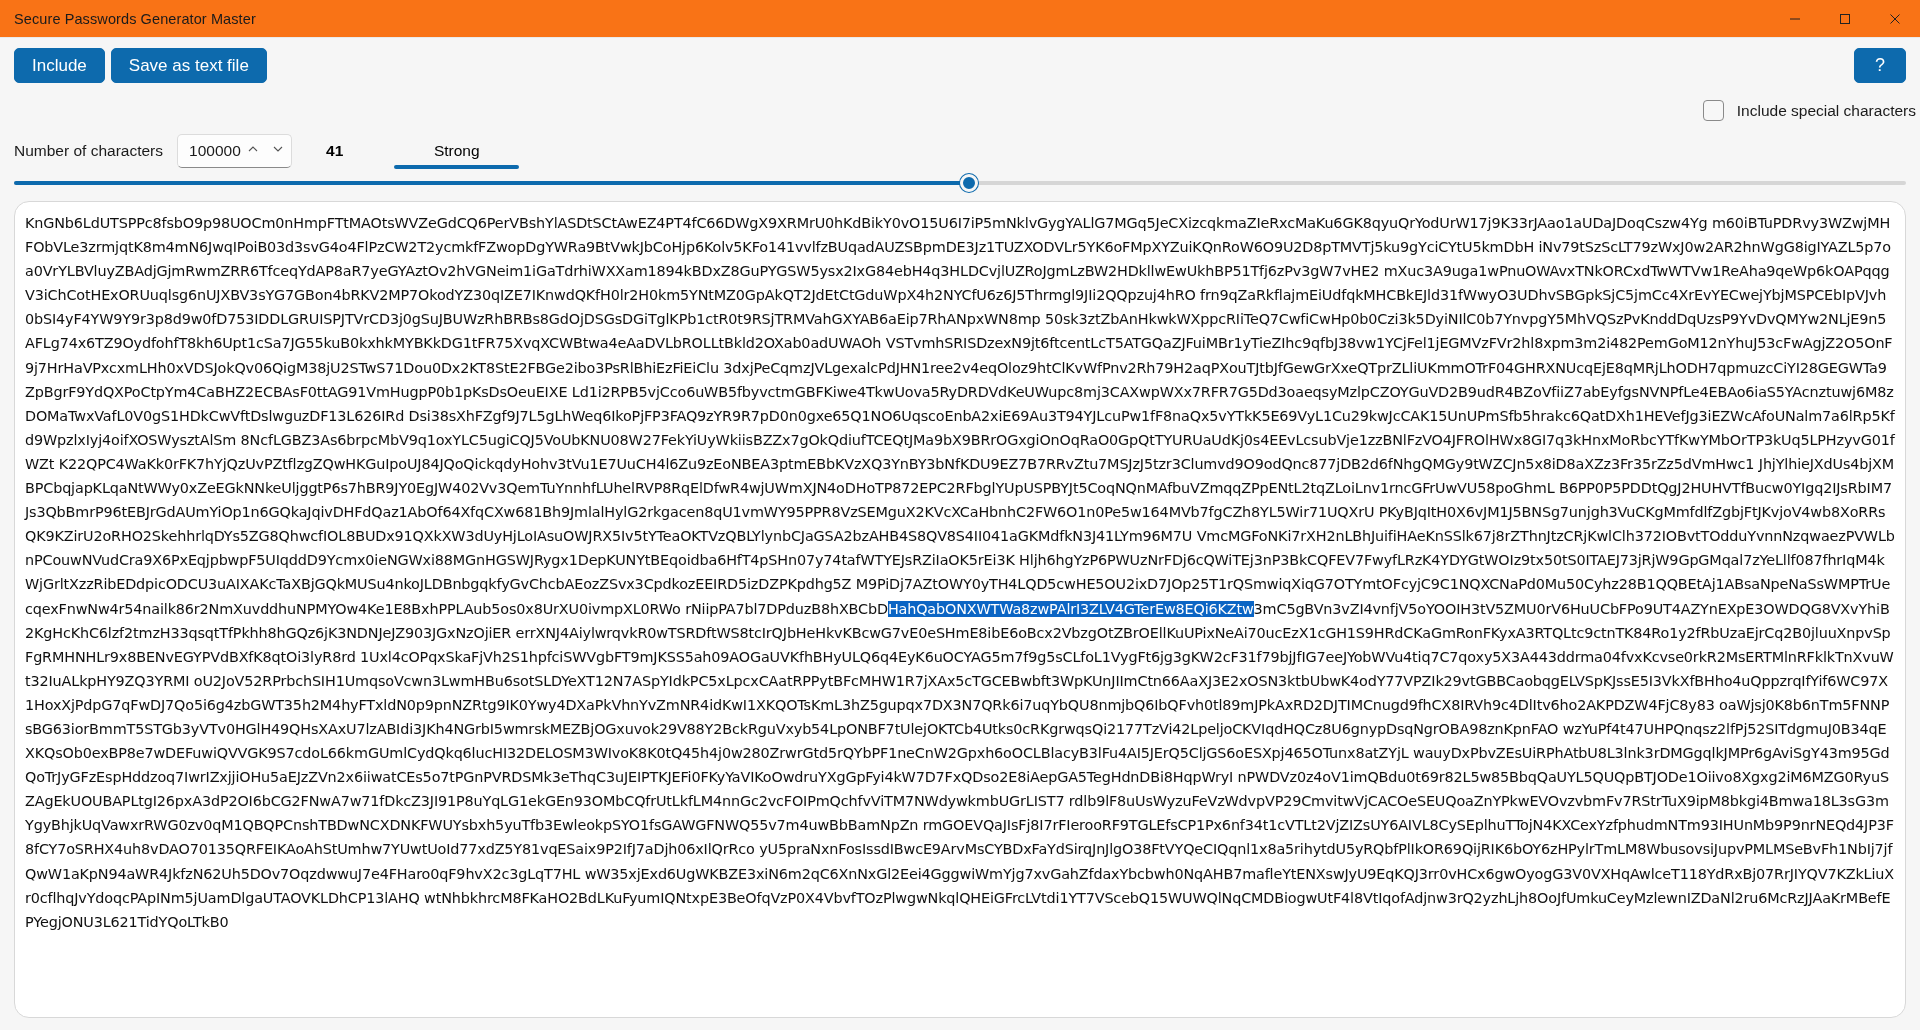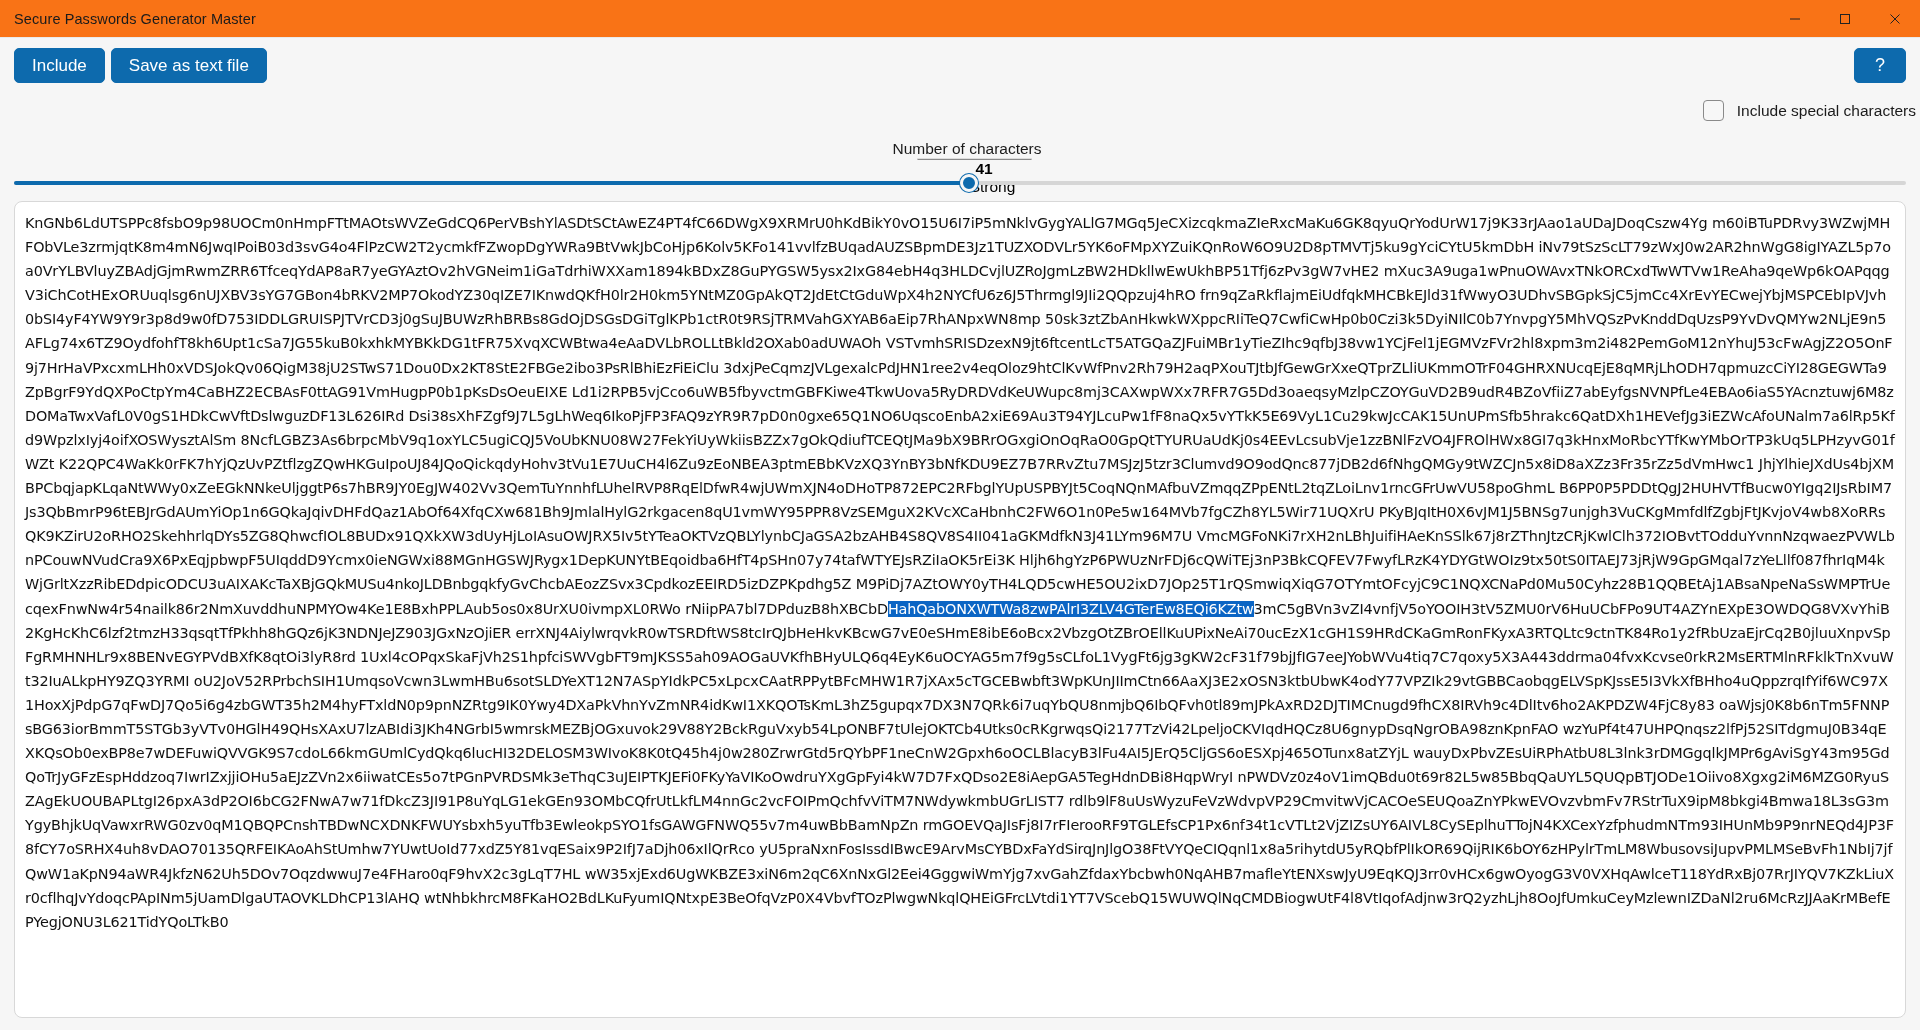--- a/index.html
+++ b/index.html
@@ -99,21 +99,20 @@
     font-size: 15.5px;
     color: #1b1b1b;
   }
 
   
   .settingsrow {
     display: flex;
     align-items: center;
     padding: 19px 0 0 14px;
     height: 40px;
-    flex-direction: column;
   }
   .settings-label {
     font-size: 15.5px;
     color: #1b1b1b;
     white-space: nowrap;
   }
   .spinner {
     margin-left: 14px;
     width: 115px;
     height: 34px;
@@ -197,21 +196,21 @@
     border: 3px solid #f6f6f6;
     box-shadow: 0 0 0 1px #0d6aad;
     cursor: pointer;
   }
 
   
   .textarea-wrap {
     flex: 1;
     margin: 14px 14px 12px 14px;
     border: 1px solid #d8d8d8;
-    border-radius: 8px;
+    border-radius: 15px;
     background: #ffffff;
     overflow: hidden;
     position: relative;
   }
   .passtext {
     font-family: "DejaVu Sans", sans-serif;
     font-size: 14.4px;
     line-height: 24.1px;
     color: #101010;
     padding: 9px 10px 0 10px;

